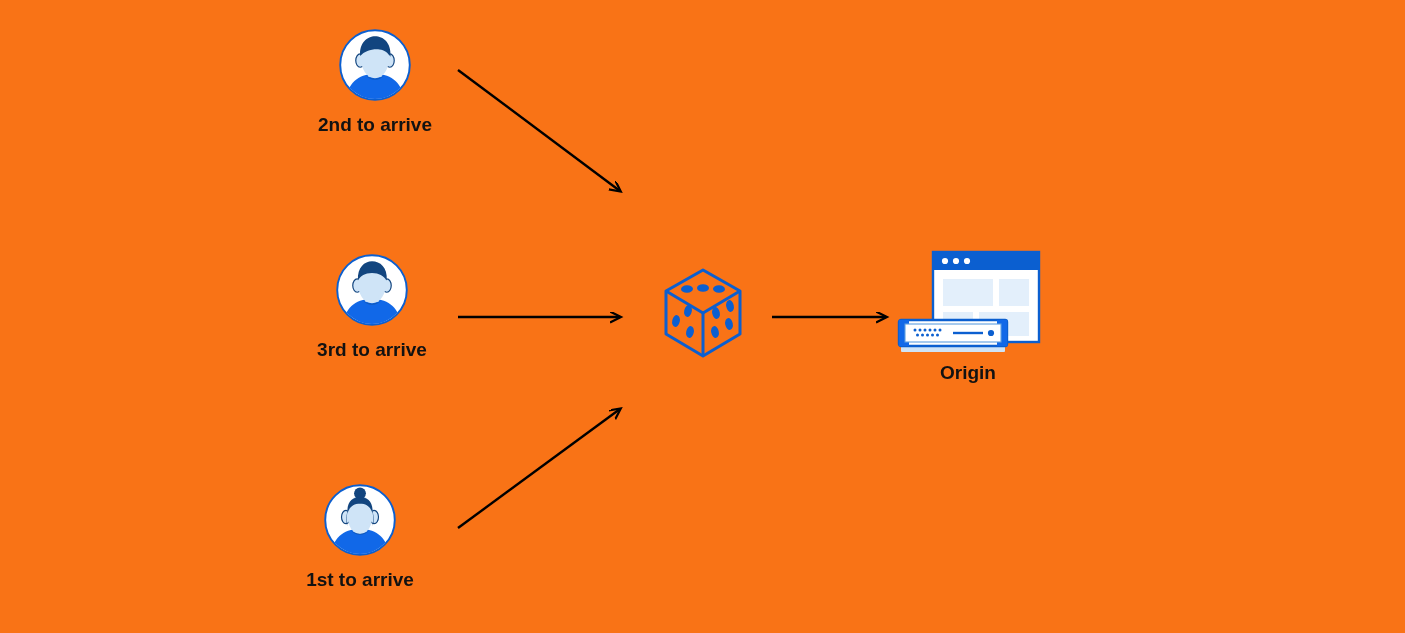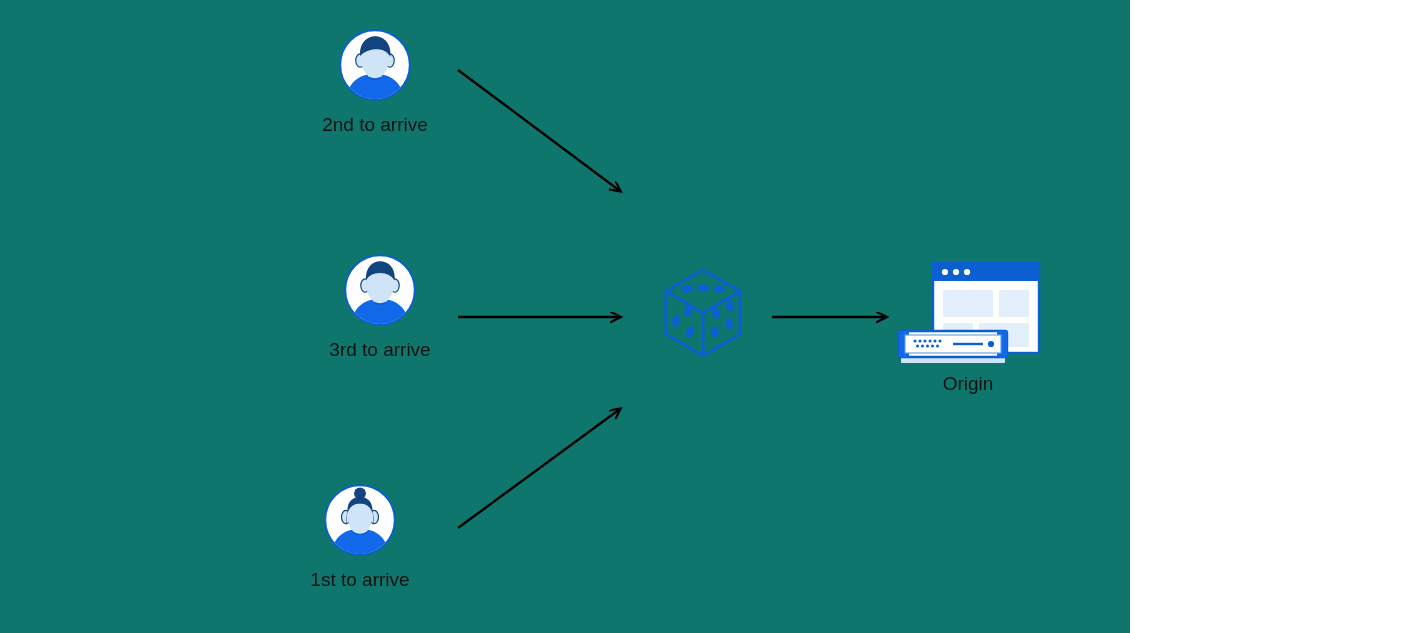--- a/index.html
+++ b/index.html
@@ -5,24 +5,25 @@
   html, body {
     margin: 0;
     padding: 0;
     background: #ffffff;
   }
   body {
     font-family: "Liberation Sans", sans-serif;
   }
   #canvas {
     position: relative;
-    width: 1130px;
+    width: 1405px;
     height: 633px;
-    background: #0f766e;
+    background: #f97316;
     overflow: hidden;
+    font-weight: bold;
   }
   .node {
     position: absolute;
   }
   .avatar-node {
     width: 120px;
     text-align: center;
   }
   .avatar {
     width: 74px;
@@ -97,21 +98,21 @@
         <ellipse cx="70" cy="44" rx="6" ry="9" fill="#cfe4f7" stroke="#12457f" stroke-width="1.6"></ellipse>
         <path d="M31 40 C31 22 42 14 50 14 C58 14 69 22 69 40 C69 56 61 68 50 68 C39 68 31 56 31 40 Z" fill="#cfe4f7"></path>
         <path d="M30 38 C28 20 40 11 50 11 C61 11 72 19 71 39 C67 33 63 30 56 29 C46 28 36 31 30 38 Z" fill="#12457f"></path>
         <path d="M41 62 C44 68 56 68 59 62 L59 56 h-18 z" fill="#cfe4f7"></path>
         <path d="M38 64 C42 72 58 72 62 64 C58 70 42 70 38 64 Z" fill="#12457f" opacity="0.45"></path>
       </g>
     </svg>
     <div class="node-label">2nd to arrive</div>
   </div>
 
-  <div class="node avatar-node" style="left:320px; top:253px;">
+  <div class="node avatar-node" style="left:312px; top:253px;">
     <svg class="avatar" viewBox="0 0 100 100">
       <circle cx="50" cy="50" r="47" fill="#ffffff" stroke="#0b5fd0" stroke-width="2.6"></circle>
       <clipPath id="c3clip">
           <circle cx="50" cy="50" r="46"></circle>
         </clipPath>
       <g clip-path="url(#c3clip)">
         <path d="M50 62 C24 62 12 78 10 100 L90 100 C88 78 76 62 50 62 Z" fill="#1168e8"></path>
         <path d="M41 54 h18 v12 h-18 z" fill="#cfe4f7"></path>
         <ellipse cx="30" cy="44" rx="6" ry="9" fill="#cfe4f7" stroke="#12457f" stroke-width="1.6"></ellipse>
         <ellipse cx="70" cy="44" rx="6" ry="9" fill="#cfe4f7" stroke="#12457f" stroke-width="1.6"></ellipse>
@@ -162,21 +163,21 @@
         <ellipse cx="30" cy="47" rx="3.8" ry="6" transform="rotate(12 30 47)"></ellipse>
         <ellipse cx="32" cy="68" rx="3.8" ry="6" transform="rotate(12 32 68)"></ellipse>
         <ellipse cx="72" cy="42" rx="3.8" ry="6" transform="rotate(-12 72 42)"></ellipse>
         <ellipse cx="58" cy="49" rx="3.8" ry="6" transform="rotate(-12 58 49)"></ellipse>
         <ellipse cx="71" cy="60" rx="3.8" ry="6" transform="rotate(-12 71 60)"></ellipse>
         <ellipse cx="57" cy="68" rx="3.8" ry="6" transform="rotate(-12 57 68)"></ellipse>
       </g>
     </svg>
   </div>
 
-  <div class="node origin-node" style="left:888px; top:259px;">
+  <div class="node origin-node" style="left:888px; top:248px;">
     <div class="origin-art">
       <svg width="110" height="96" viewBox="0 0 110 96" style="position:absolute; left:38px; top:2px;">
         <rect x="2" y="2" width="106" height="90" fill="#ffffff" stroke="#0b5fd0" stroke-width="2.4"></rect>
         <rect x="2" y="2" width="106" height="18" fill="#0b5fd0"></rect>
         <circle cx="14" cy="11" r="3.1" fill="#ffffff"></circle>
         <circle cx="25" cy="11" r="3.1" fill="#ffffff"></circle>
         <circle cx="36" cy="11" r="3.1" fill="#ffffff"></circle>
         <rect x="12" y="29" width="50" height="27" fill="#e3effb"></rect>
         <rect x="68" y="29" width="30" height="27" fill="#e3effb"></rect>
         <rect x="12" y="62" width="30" height="24" fill="#e3effb"></rect>

